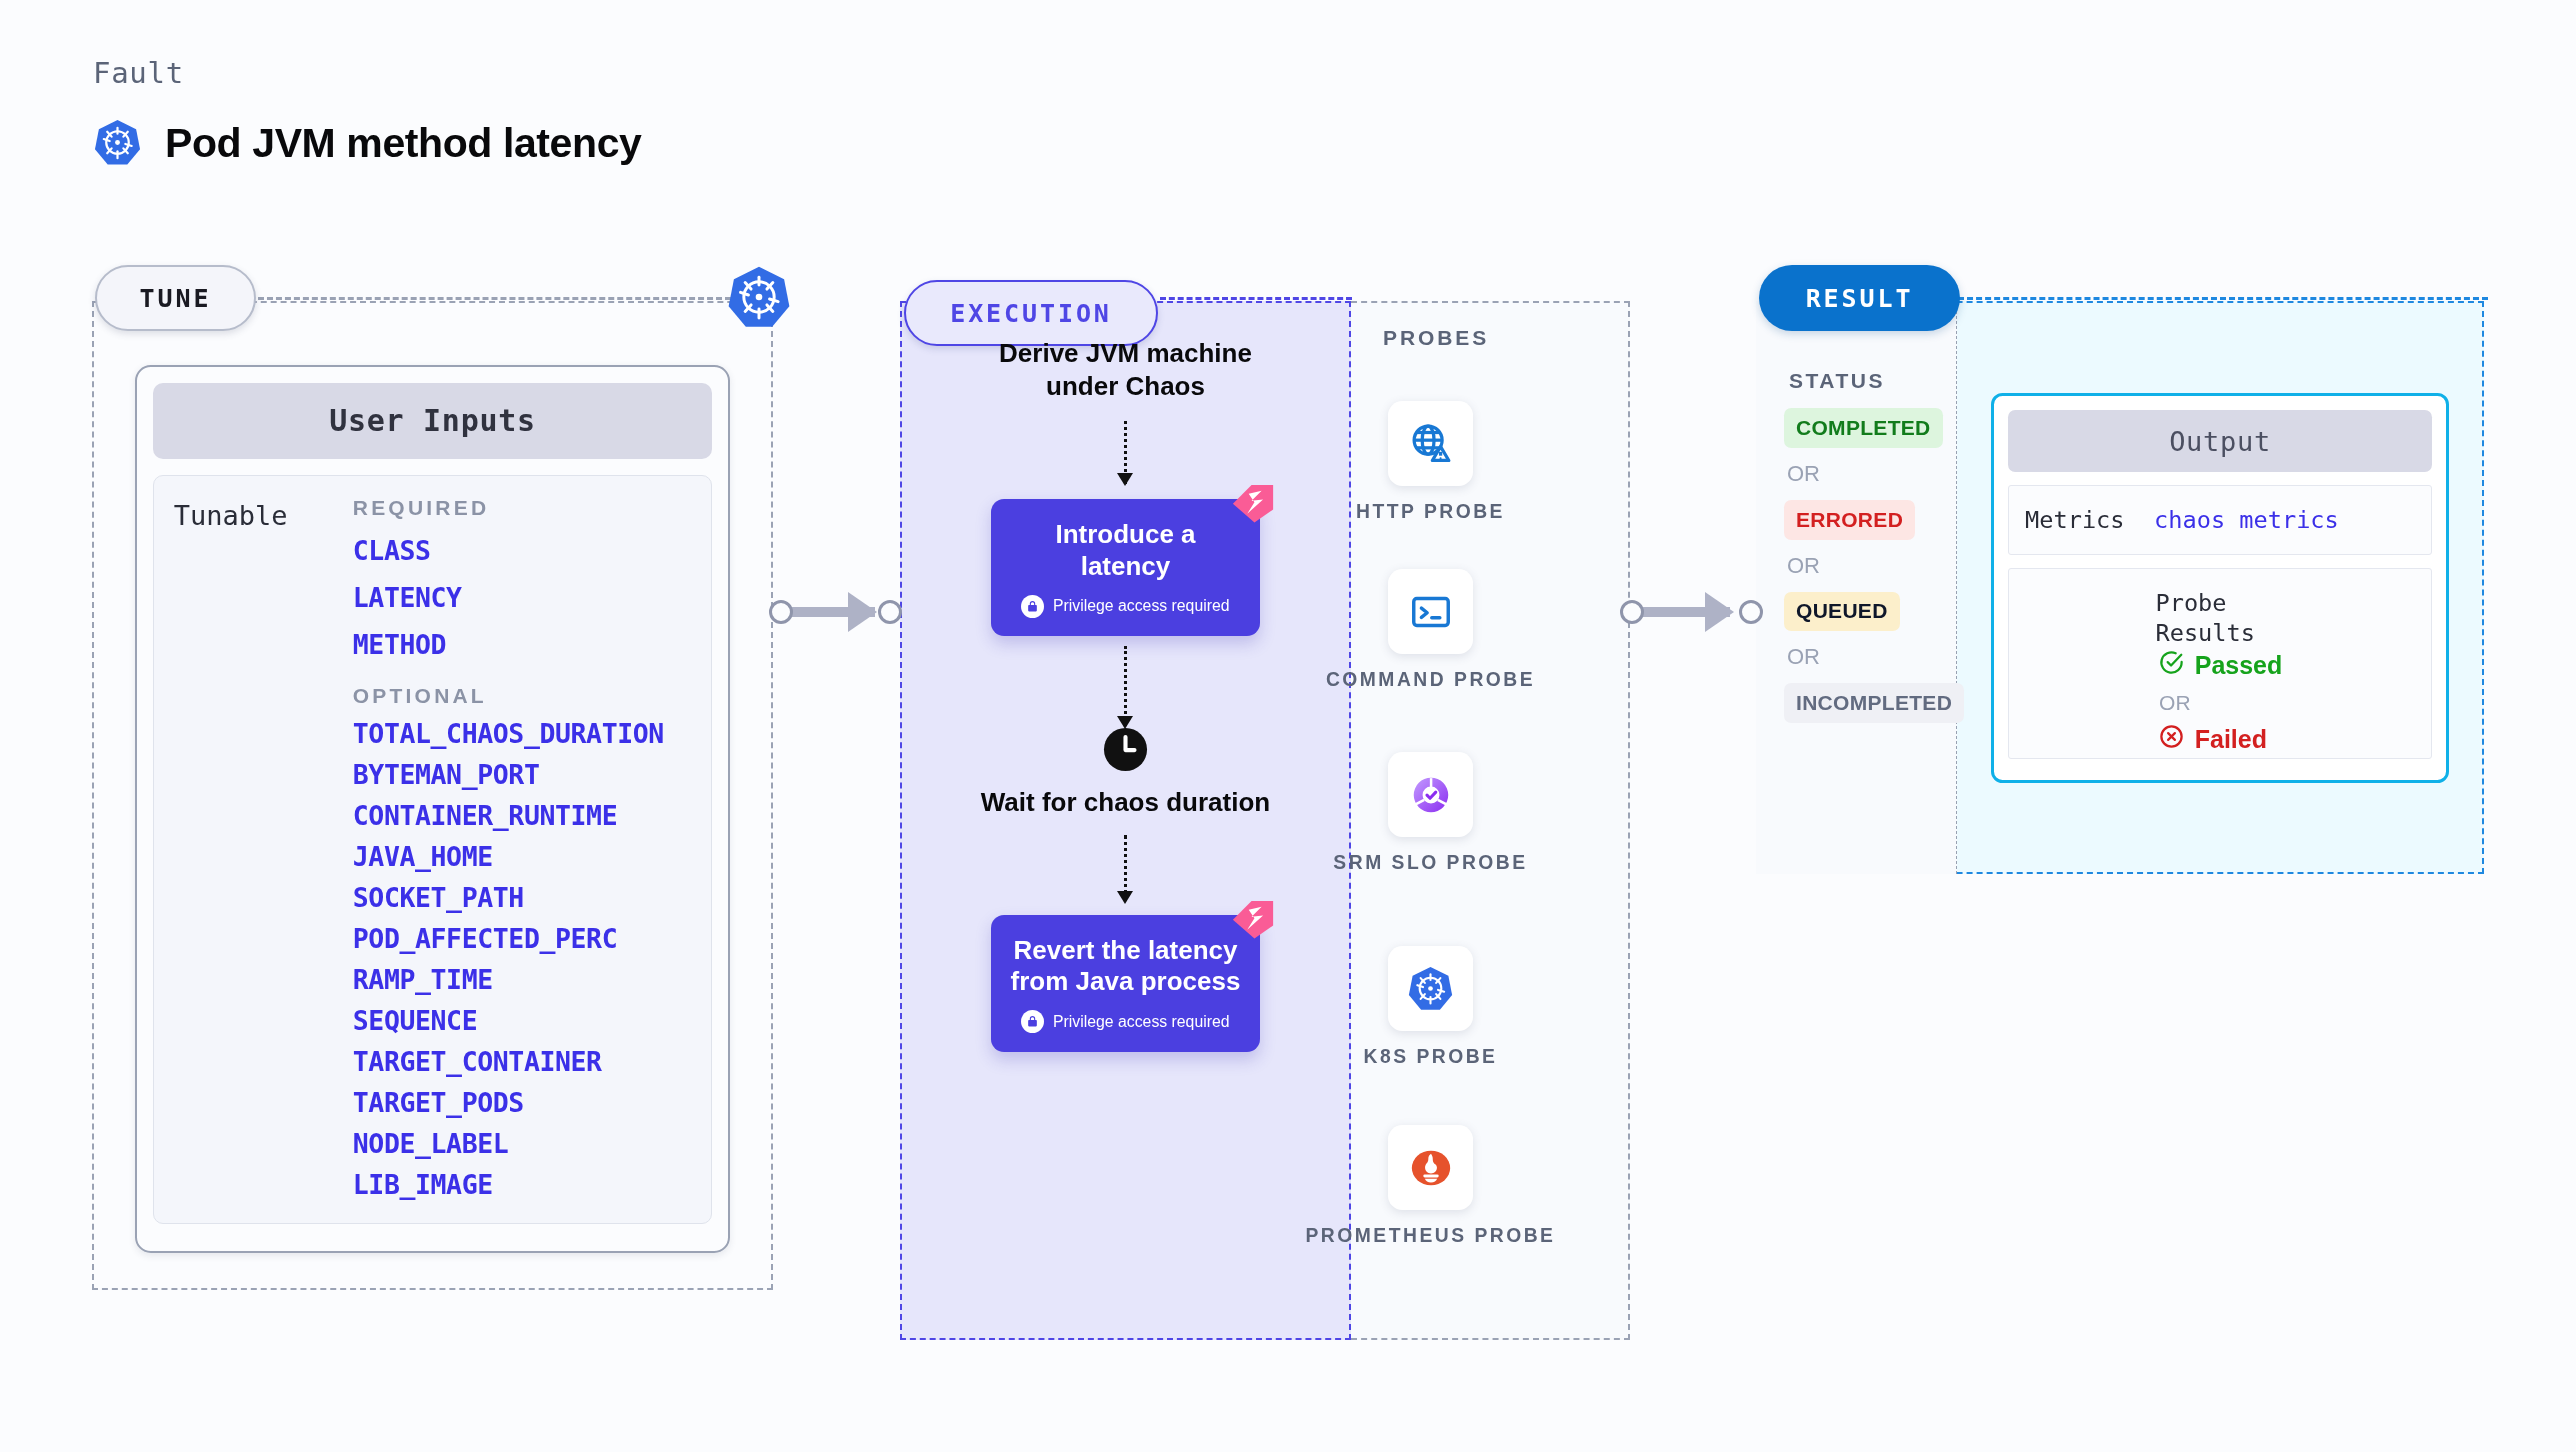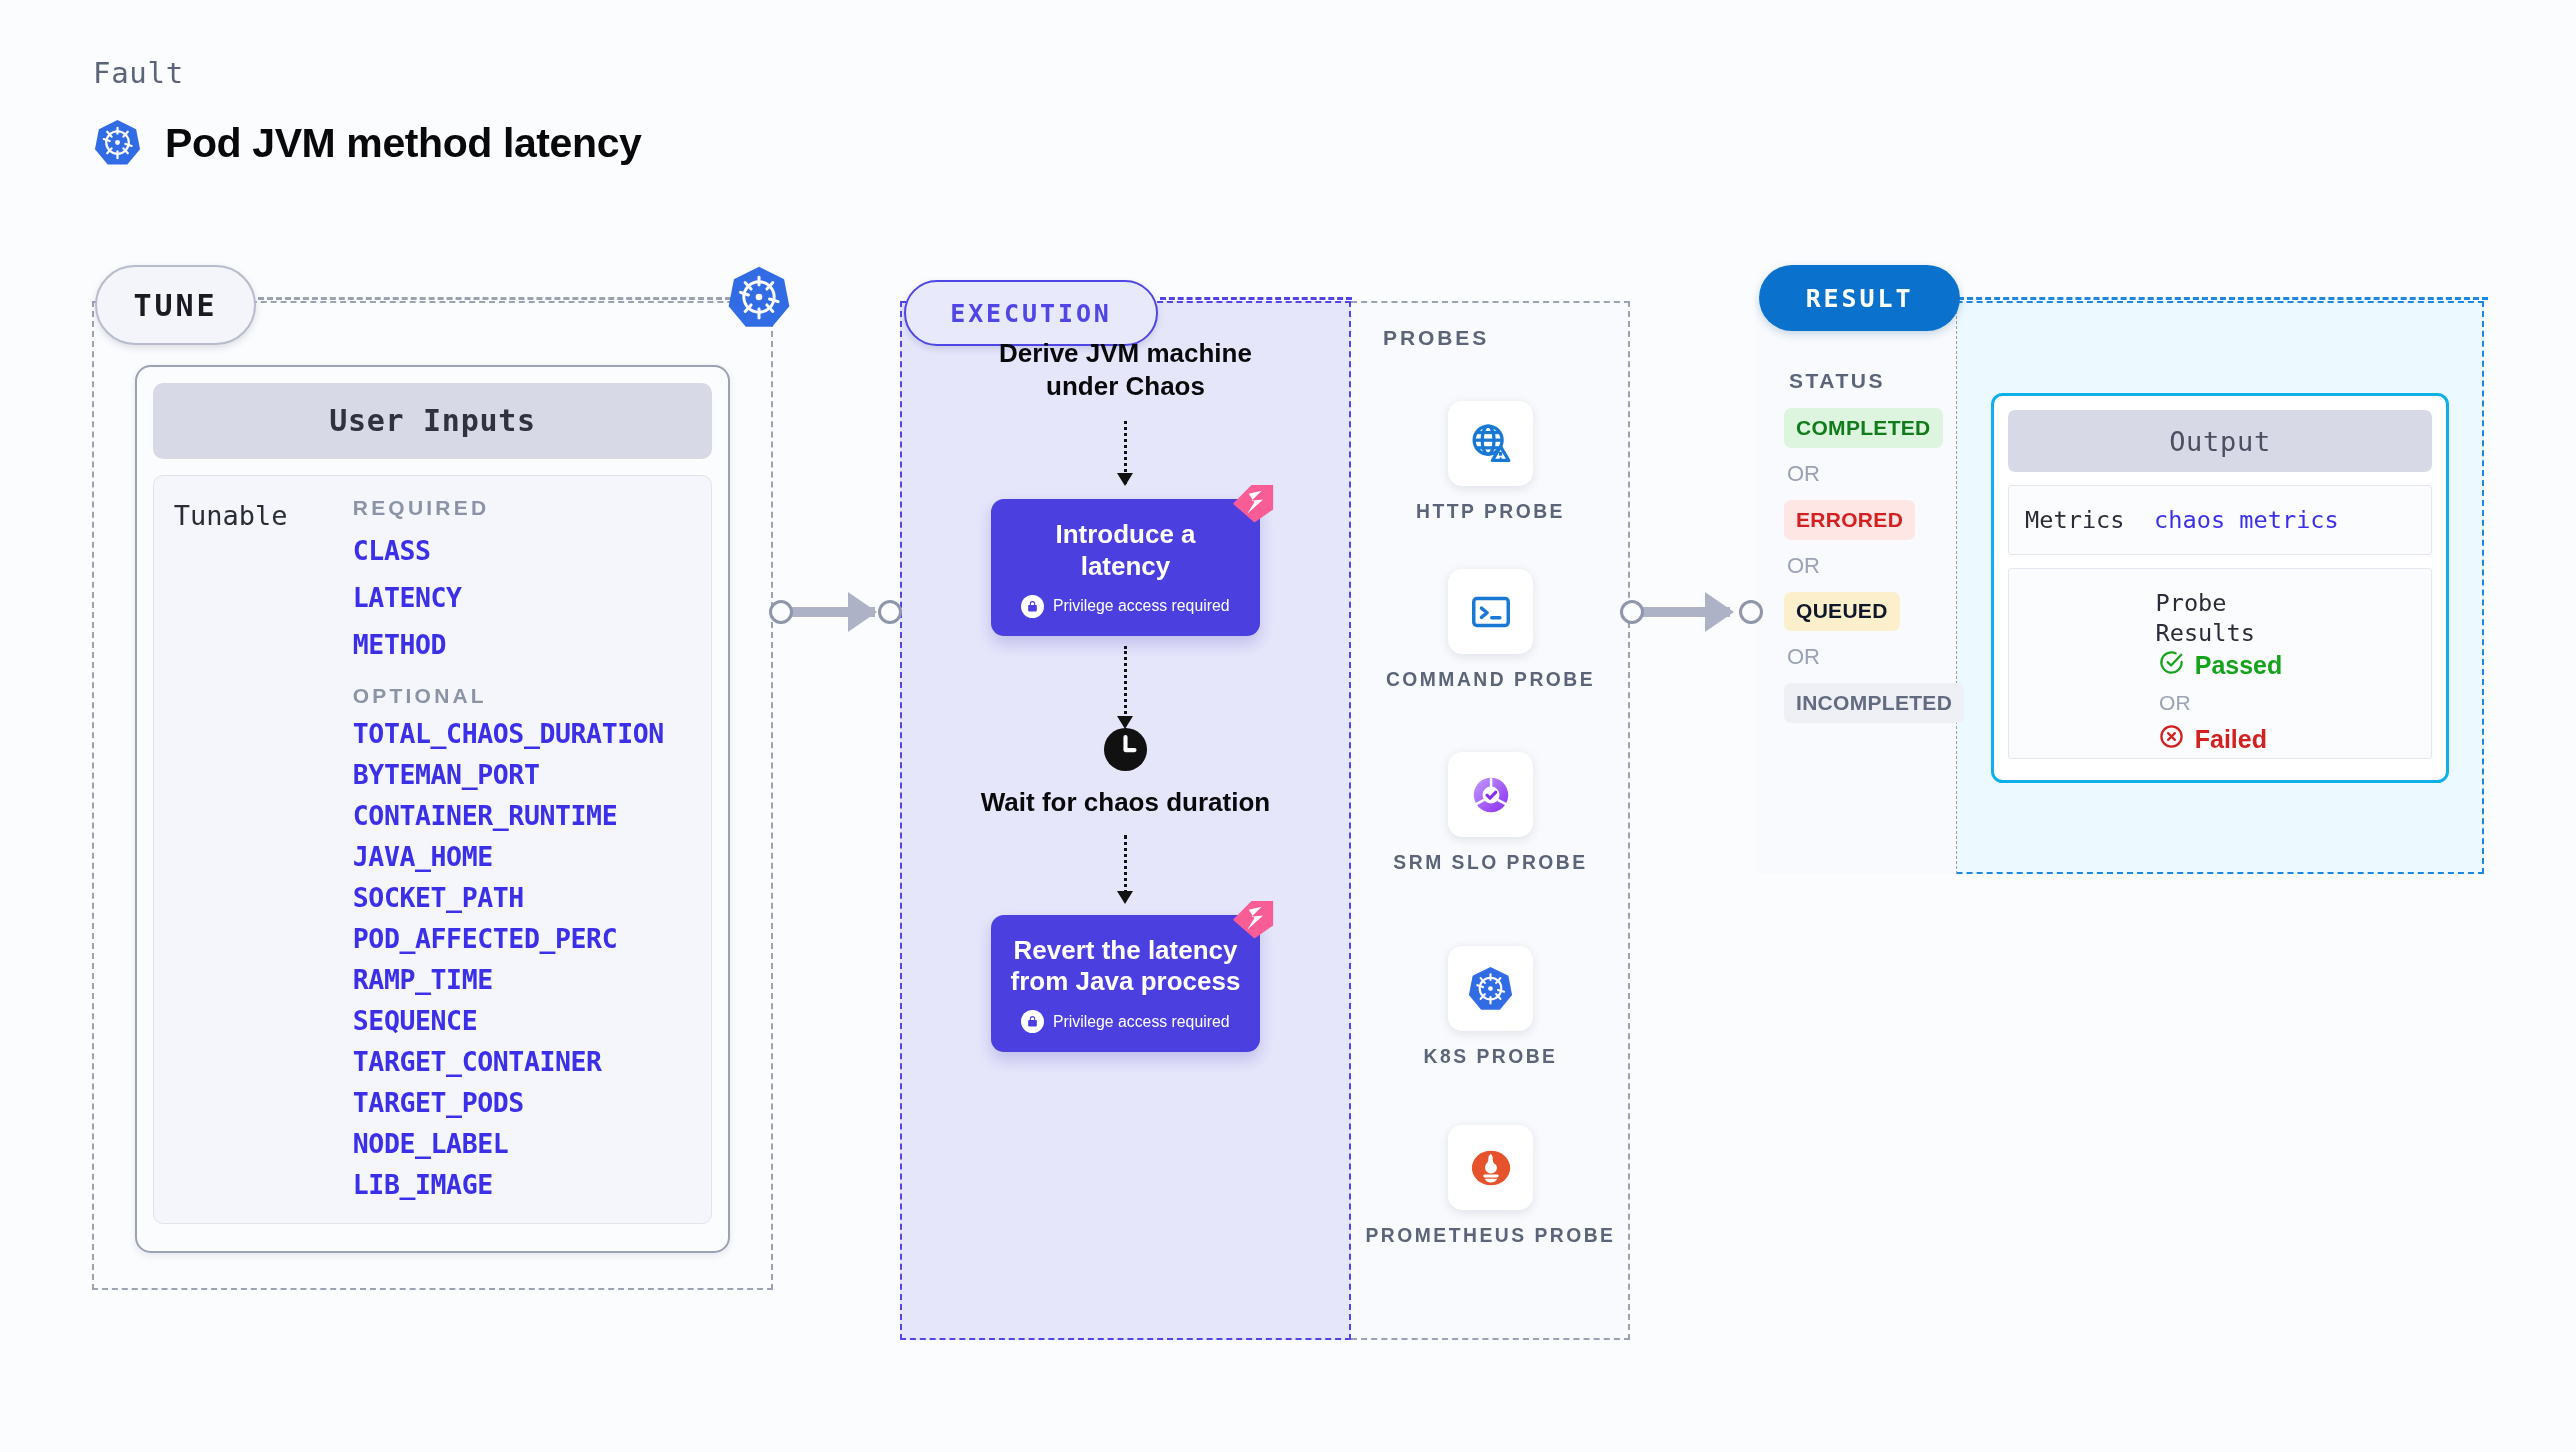--- a/index.html
+++ b/index.html
@@ -33,22 +33,22 @@
   .sec-result-inner { position: absolute; left: 1756px; top: 301px; width: 201px; height: 573px;
                 border-right: 1.4px dashed #98a1b2; background: #f8fafd; }
 
   
   .pill {
     position: absolute; display: flex; align-items: center; justify-content: center;
     font-family: "DejaVu Sans Mono", monospace; font-weight: 700;
     letter-spacing: 2.9px; border-radius: 43px;
   }
   .pill-tune {
-    left: 95px; top: 265px; width: 161px; height: 80px;
-    background: #f4f5fa; border: 2.1px solid #b6bccb; color: #1a1a22; font-size: 30px;
+    left: 95px; top: 265px; width: 161px; height: 66px;
+    background: #f4f5fa; border: 2.1px solid #b6bccb; color: #1a1a22; font-size: 25px;
     box-shadow: 0 2.9px 7.2px rgba(60,70,100,.16);
   }
   .pill-exec {
     left: 904px; top: 265px; width: 254px; height: 66px;
     background: #e9e9fc; border: 2.9px solid #4f46e5; color: #4f46e5; font-size: 25px;
     box-shadow: 0 2.9px 7.2px rgba(60,70,140,.18);
     margin-top: 15px;
   }
   .pill-result {
     left: 1759px; top: 265px; width: 201px; height: 66px;
@@ -130,21 +130,21 @@
   }
   .corner-badge { position: absolute; right: -15.8px; top: -17px; width: 46px; height: 42px; }
   .clock-icon { width: 47px; height: 47px; margin: 0 auto; display: block; }
 
   
   .probes-title {
     position: absolute; left: 1383px; top: 326px;
     font-size: 21px; font-weight: 700; color: #5b6478; letter-spacing: 2.9px;
   }
   .probe {
-    position: absolute; width: 279px; left: 1351px;
+    position: absolute; width: 279px; left: 1291px;
     display: flex; flex-direction: column; align-items: center;
   }
   .probe-tile {
     width: 85px; height: 85px; background: #fff; border-radius: 14.3px;
     display: flex; align-items: center; justify-content: center;
     box-shadow: 0 2.9px 10px rgba(60,70,100,.13);
   }
   .probe-label {
     margin-top: 13px; text-align: center; font-size: 19.3px; font-weight: 700;
     color: #5b6478; letter-spacing: 2.5px; line-height: 1.35;

